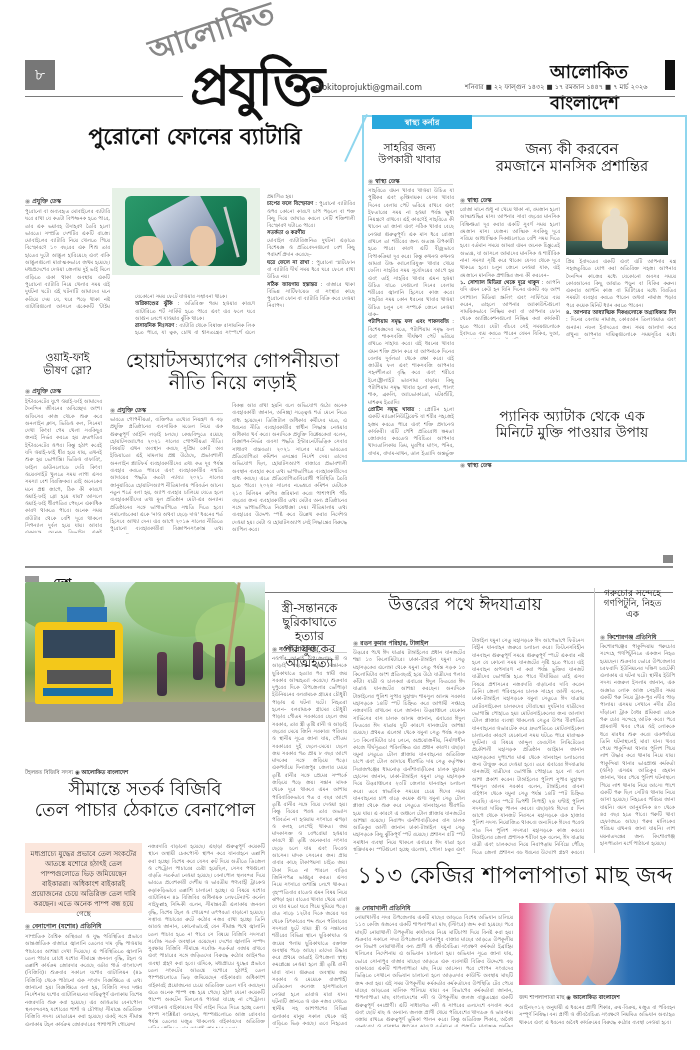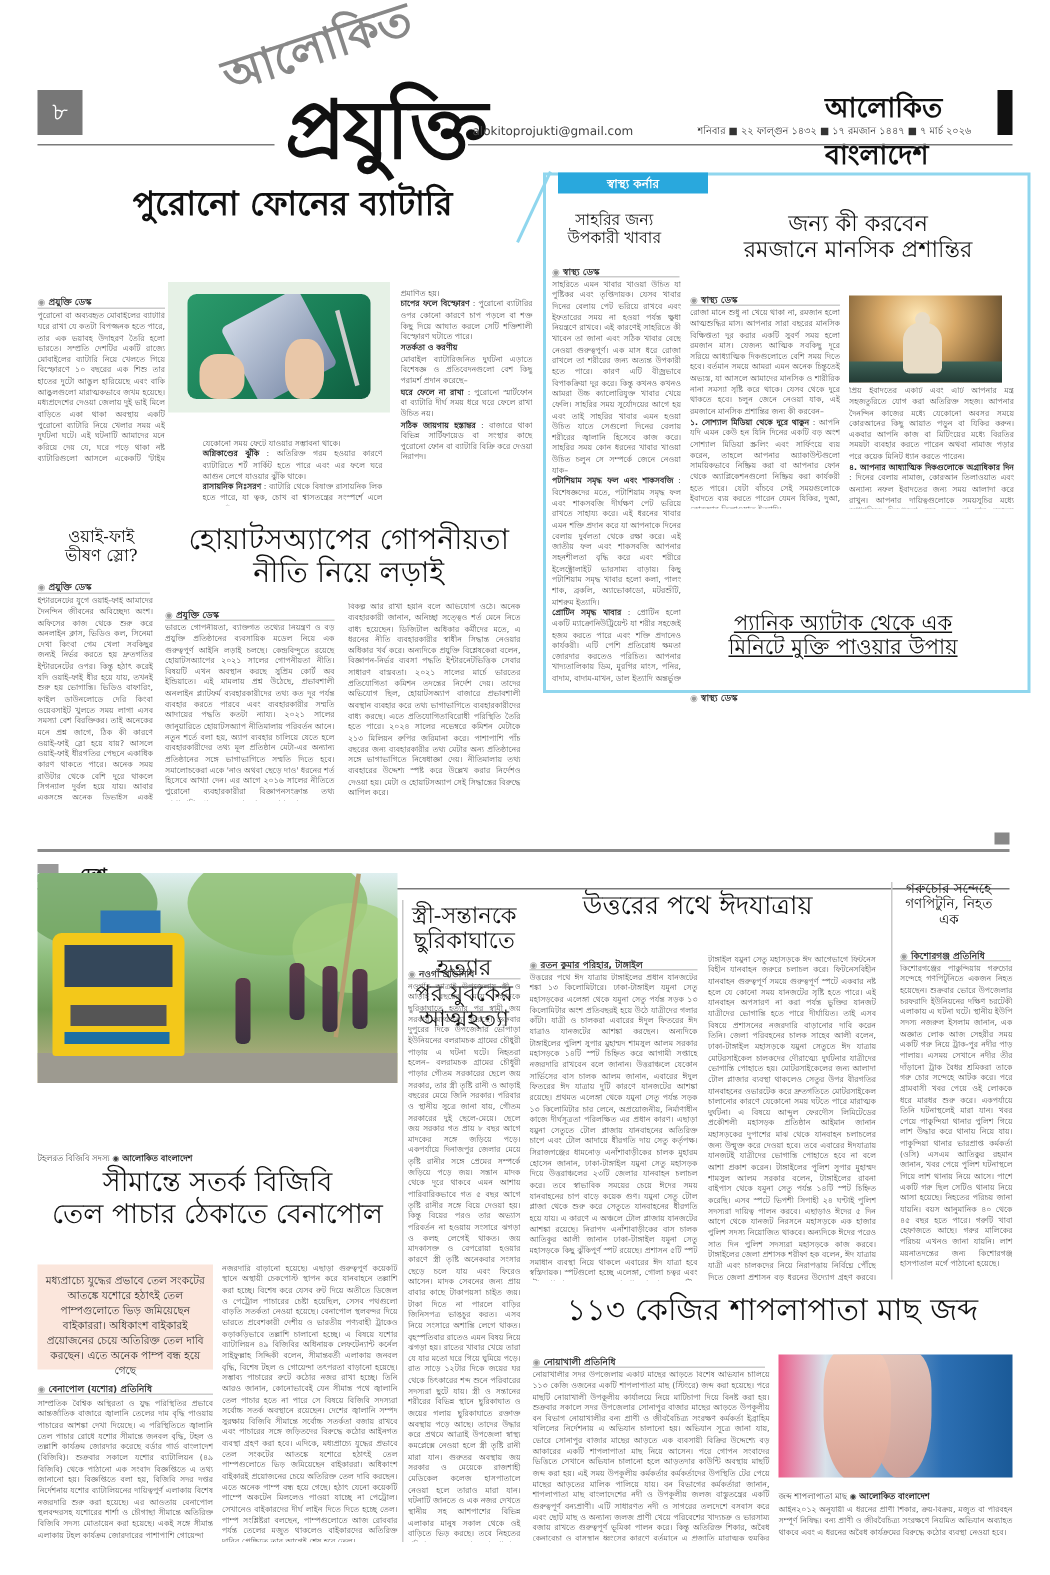--- a/index.html
+++ b/index.html
@@ -170,21 +170,21 @@
 <div class="img img-mosque" data-name="prayer-photo">
   <div class="floor" data-name="mosque-floor"></div>
   <div class="prayer" data-name="praying-man"></div>
 </div>
 <div class="col" style="left:566px; top:258px; width:110px; height:81px;" data-name="mental-col2">
   <span>প্রিয় ইবাদতের একটি এবং এটি আপনার মন্ত্র সহজতুরিতে যোগ করা অতিরিক্ত সহজ। আপনার দৈনন্দিন কাজের মধ্যে যেকোনো অবসর সময়ে কোরআনের কিছু আয়াত পড়ুন বা যিকির করুন। একবার আপনি কাজ বা মিটিংয়ের মধ্যে বিরতির সময়টা ব্যবহার করতে পারেন অথবা নামাজ পড়ার পরে কয়েক মিনিট ধ্যান করতে পারেন।</span><br>
   <b>৪. আপনার আধ্যাত্মিক দিকগুলোকে অগ্রাধিকার দিন</b> : <span>দিনের বেলায় নামাজ, কোরআন তিলাওয়াত এবং অন্যান্য নফল ইবাদতের জন্য সময় আলাদা করে রাখুন। আপনার দায়িত্বগুলোকে সময়সূচির মধ্যে আধ্যাত্মিক দিকগুলো যেন ভুলে না যান সেজন্য ফোনে অনুস্মারক বা অ্যালার্ট সেট করার কথা বিবেচনা করুন।</span><br>
    : 
 </div>
 
-<div class="hl" style="left:452px; top:413px; width:220px; font-size:14px;text-decoration:underline;" data-name="panic-headline">
+<div class="hl" style="left:462px; top:413px; width:220px; font-size:14px;" data-name="panic-headline">
   <div data-name="panic-headline-line1">প্যানিক অ্যাটাক থেকে এক</div>
   <div data-name="panic-headline-line2">মিনিটে মুক্তি পাওয়ার উপায়</div>
 </div>
 
 <div class="byline" style="left:460px; top:460px;" data-name="panic-byline"><span class="dot">◉ </span><span>স্বাস্থ্য ডেস্ক</span></div>
 
 <div class="col" style="left:460px; top:470px; width:100px; height:0px;" data-name="panic-col1-placeholder"></div>
 
 <div class="rule thick" style="left:25px; top:566px; width:648px;" data-name="section-divider"></div>
 <div class="abs desh-sq" data-name="desh-section-marker"></div>
@@ -215,21 +215,21 @@
   <div data-name="benapole-headline-line2">সীমান্তে সতর্ক বিজিবি</div>
   <div data-name="benapole-headline-line1">তেল পাচার ঠেকাতে বেনাপোল</div>
 </div>
 
 <div class="abs pull-quote" data-name="benapole-pull-quote">মধ্যপ্রাচ্যে যুদ্ধের প্রভাবে তেল সংকটের আতঙ্কে যশোরে হঠাৎই তেল পাম্পগুলোতে ভিড় জমিয়েছেন বাইকাররা। অধিকাংশ বাইকারই প্রয়োজনের চেয়ে অতিরিক্ত তেল দাবি করছেন। এতে অনেক পাম্প বন্ধ হয়ে গেছে</div>
 <div class="byline" style="left:25px; top:921px;" data-name="benapole-byline"><span class="dot">◉ </span><span>বেনাপোল (যশোর) প্রতিনিধি</span></div>
 <div class="rule" style="left:25px; top:929px; width:117px; background:#ccc;" data-name="byline-rule"></div>
 <div class="col" style="left:25px; top:933px; width:117px; height:95px;" data-name="benapole-col1">সাম্প্রতিক বৈশ্বিক অস্থিরতা ও যুদ্ধ পরিস্থিতির প্রভাবে আন্তর্জাতিক বাজারে জ্বালানি তেলের দাম বৃদ্ধি পাওয়ায় পাচারের আশঙ্কা দেখা দিয়েছে। এ পরিস্থিতিতে জ্বালানি তেল পাচার রোধে যশোর সীমান্তে জনবল বৃদ্ধি, টহল ও তল্লাশি কার্যক্রম জোরদার করেছে বর্ডার গার্ড বাংলাদেশ (বিজিবি)। শুক্রবার সকালে যশোর ব্যাটালিয়ন (৪৯ বিজিবি) থেকে পাঠানো এক সংবাদ বিজ্ঞপ্তিতে এ তথ্য জানানো হয়। বিজ্ঞপ্তিতে বলা হয়, বিজিবি সদর দপ্তর নির্দেশনায় যশোর ব্যাটালিয়নের দায়িত্বপূর্ণ এলাকায় বিশেষ নজরদারি শুরু করা হয়েছে। এর আওতায় বেনাপোল স্থলবন্দরসহ যশোরের শার্শা ও চৌগাছা সীমান্তে অতিরিক্ত বিজিবি সদস্য মোতায়েন করা হয়েছে। একই সঙ্গে সীমান্ত এলাকায় টহল কার্যক্রম জোরদারের পাশাপাশি গোয়েন্দা</div>
 <div class="col" style="left:148px; top:843px; width:117px; height:185px;" data-name="benapole-col2">নজরদারি বাড়ানো হয়েছে। এছাড়া গুরুত্বপূর্ণ কয়েকটি স্থানে অস্থায়ী চেকপোস্ট স্থাপন করে যানবাহনে তল্লাশি করা হচ্ছে। বিশেষ করে যেসব রুট দিয়ে অতীতে ডিজেল ও পেট্রোল পাচারের চেষ্টা হয়েছিল, সেসব পথগুলো বাড়তি সতর্কতা নেওয়া হয়েছে। বেনাপোল স্থলবন্দর দিয়ে ভারতে প্রবেশকারী দেশীয় ও ভারতীয় পণ্যবাহী ট্রাকেও কড়াকড়িভাবে তল্লাশি চালানো হচ্ছে। এ বিষয়ে যশোর ব্যাটালিয়ন ৪৯ বিজিবির অধিনায়ক লেফটেন্যান্ট কর্নেল সাইফুল্লাহ সিদ্দিকী বলেন, সীমান্তবর্তী এলাকায় জনবল বৃদ্ধি, বিশেষ টহল ও গোয়েন্দা তৎপরতা বাড়ানো হয়েছে। সম্ভাব্য পাচারের রুটে কঠোর নজর রাখা হচ্ছে। তিনি আরও জানান, কোনোভাবেই যেন সীমান্ত পথে জ্বালানি তেল পাচার হতে না পারে সে বিষয়ে বিজিবি সদস্যরা সর্বোচ্চ সতর্ক অবস্থানে রয়েছেন। দেশের জ্বালানি সম্পদ সুরক্ষায় বিজিবি সীমান্তে সর্বোচ্চ সতর্কতা বজায় রাখবে এবং পাচারের সঙ্গে জড়িতদের বিরুদ্ধে কঠোর আইনগত ব্যবস্থা গ্রহণ করা হবে। এদিকে, মধ্যপ্রাচ্যে যুদ্ধের প্রভাবে তেল সংকটের আতঙ্কে যশোরে হঠাৎই তেল পাম্পগুলোতে ভিড় জমিয়েছেন বাইকাররা। অধিকাংশ বাইকারই প্রয়োজনের চেয়ে অতিরিক্ত তেল দাবি করছেন। এতে অনেক পাম্প বন্ধ হয়ে গেছে। হঠাৎ যেনো কয়েকটি পাম্পে অকটেন মিললেও পাওয়া যাচ্ছে না পেট্রোল। সেখানেও বাইকারদের দীর্ঘ লাইন দিতে দিতে হচ্ছে তেল। পাম্প সংশ্লিষ্টরা বলছেন, পাম্পগুলোতে আজ রোববার পর্যন্ত তেলের মজুত থাকলেও বাইকারদের অতিরিক্ত দাবির প্রেক্ষিতে তার আগেই শেষ হবে তেল।</div>
 
-<div class="hl" style="left:272px; top:602px; width:75px; font-size:15px;" data-name="naogaon-headline">
+<div class="hl" style="left:272px; top:602px; width:75px; font-size:12px;" data-name="naogaon-headline">
   <div data-name="naogaon-headline-line1">স্ত্রী-সন্তানকে</div>
   <div data-name="naogaon-headline-line2">ছুরিকাঘাতে হত্যার</div>
   <div data-name="naogaon-headline-line3">পর যুবকের</div>
   <div data-name="naogaon-headline-line4">আত্মহত্যা</div>
 </div>
 <div class="byline" style="left:272px; top:644px;" data-name="naogaon-byline"><span class="dot">◉ </span><span>নওগাঁ প্রতিনিধি</span></div>
 <div class="rule" style="left:272px; top:652px; width:75px; background:#ccc;" data-name="byline-rule"></div>
 <div class="col" style="left:272px; top:655px; width:75px; height:373px;" data-name="naogaon-text">নওগাঁর আত্রাই উপজেলায় স্ত্রী ও আড়াই বছরের মেয়ে সন্তানকে ছুরিকাঘাতে হত্যার পর স্বামী জয় সরকার আত্মহত্যা করেছে। শুক্রবার দুপুরের দিকে উপজেলার ভোঁপাড়া ইউনিয়নের বলরামচক গ্রামের চৌধুরী পাড়ায় এ ঘটনা ঘটে। নিহতরা হলেন– বলরামচক গ্রামের চৌধুরী পাড়ার গৌতম সরকারের ছেলে জয় সরকার, তার স্ত্রী তৃষ্টি রানী ও আড়াই বছরের মেয়ে জিনি সরকার। পরিবার ও স্থানীয় সূত্রে জানা যায়, গৌতম সরকারের দুই ছেলে-মেয়ে। ছেলে জয় সরকার গত প্রায় ৮ বছর আগে মাদকের সঙ্গে জড়িয়ে পড়ে। একপর্যায়ে দিনাজপুর জেলার মেয়ে তৃষ্টি রানীর সঙ্গে প্রেমের সম্পর্কে জড়িয়ে পড়ে জয়। সন্তান মাদক থেকে দূরে থাকবে এমন আশায় পারিবারিকভাবে গত ৫ বছর আগে তৃষ্টি রানীর সঙ্গে বিয়ে দেওয়া হয়। কিন্তু বিয়ের পরও তার অভ্যাস পরিবর্তন না হওয়ায় সংসারে ঝগড়া ও কলহ লেগেই থাকত। জয় মাদকাসক্ত ও বেপরোয়া হওয়ার কারণে স্ত্রী তৃষ্টি অনেকবার সংসার ছেড়ে চলে যায় এবং ফিরেও আসেন। মাদক সেবনের জন্য প্রায় বাবার কাছে টাকাপয়সা চাইত জয়। টাকা দিতে না পারলে বাড়ির জিনিসপত্র ভাঙচুর করত। এসব নিয়ে সংসারে অশান্তি লেগে থাকত। বৃহস্পতিবার রাতেও এমন বিষয় নিয়ে ঝগড়া হয়। রাতের খাবার খেয়ে তারা যে যার মতো ঘরে গিয়ে ঘুমিয়ে পড়ে। রাত সাড়ে ১২টার দিকে জয়ের ঘর থেকে চিৎকারের শব্দ শুনে পরিবারের সদস্যরা ছুটে যায়। স্ত্রী ও সন্তানের শরীরের বিভিন্ন স্থানে ছুরিকাঘাত ও জয়ের গলায় ছুরিকাঘাতে রক্তাক্ত অবস্থায় পড়ে আছে। তাদের উদ্ধার করে প্রথমে আত্রাই উপজেলা স্বাস্থ্য কমপ্লেক্সে নেওয়া হলে স্ত্রী তৃষ্টি রানী মারা যান। গুরুতর অবস্থায় জয় সরকার ও মেয়েকে রাজশাহী মেডিকেল কলেজ হাসপাতালে নেওয়া হলে তারাও মারা যান। ঘটনাটি জানতে ও এক নজর দেখতে স্থানীয় সহ আশপাশের বিভিন্ন এলাকার মানুষ সকাল থেকে ওই বাড়িতে ভিড় করছে। তবে নিহতের পরিবারের সদস্যরা হাসপাতালে থাকায় এই বাড়িতে আত্মীয়স্বজনরা ছিলেন। প্রতিবেশীর বিজন কুমার ও তুফান বলেন, জয় মাদকাসক্ত ছিল। নেশার জন্য টাকা চাওয়া নিয়ে প্রায় ঝগড়া হতো।</div>
 
 <div class="hl" style="left:350px; top:595px; width:230px; font-size:17px;" data-name="eid-traffic-headline">
@@ -242,21 +242,21 @@
 
 <div class="hl" style="left:590px; top:588px; width:85px; font-size:9px;" data-name="kishoreganj-headline">
   <div data-name="kishoreganj-headline-line1">গরুচোর সন্দেহে</div>
   <div data-name="kishoreganj-headline-line2">গণপিটুনি, নিহত</div>
   <div data-name="kishoreganj-headline-line3">এক</div>
 </div>
 <div class="byline" style="left:600px; top:632px;" data-name="kishoreganj-byline"><span class="dot">◉ </span><span>কিশোরগঞ্জ প্রতিনিধি</span></div>
 <div class="rule" style="left:600px; top:640px; width:74px; background:#ccc;" data-name="byline-rule"></div>
 <div class="col" style="left:600px; top:643px; width:75px; height:212px;" data-name="kishoreganj-text">কিশোরগঞ্জের পাকুন্দিয়ায় গরুচোর সন্দেহে গণপিটুনিতে একজন নিহত হয়েছেন। শুক্রবার ভোরে উপজেলার চরফরাদি ইউনিয়নের দক্ষিণ চরটেকী এলাকায় এ ঘটনা ঘটে। স্থানীয় ইউপি সদস্য নজরুল ইসলাম জানান, এক অজ্ঞাত লোক আজ সেহরীর সময় একটি গরু নিয়ে ট্রাক-পুর নদীর পাড় পালায়। এসময় সেখানে নদীর তীর দাঁড়ানো ট্রাক বৈধর শ্রমিকরা তাকে গরু চোর সন্দেহে আটক করে। পরে গ্রামবাসী খবর পেয়ে ওই লোককে ধরে মারধর শুরু করে। একপর্যায়ে তিনি ঘটনাস্থলেই মারা যান। খবর পেয়ে পাকুন্দিয়া থানার পুলিশ গিয়ে লাশ উদ্ধার করে থানায় নিয়ে যায়। পাকুন্দিয়া থানার ভারপ্রাপ্ত কর্মকর্তা (ওসি) এসএম আতিকুর রহমান জানান, খবর পেয়ে পুলিশ ঘটনাস্থলে গিয়ে লাশ থানায় নিয়ে আসে। পাশে একটি গরু ছিল সেটিও থানায় নিয়ে আসা হয়েছে। নিহতের পরিচয় জানা যায়নি। বয়স আনুমানিক ৪০ থেকে ৪৫ বছর হতে পারে। গরুটি খাবা হেফাজতে আছে। গরুর মালিকের পরিচয় এখনও জানা যায়নি। লাশ ময়নাতদন্তের জন্য কিশোরগঞ্জ হাসপাতাল মর্গে পাঠানো হয়েছে।</div>
 
-<div class="hl" style="left:355px; top:862px; width:320px; font-size:20px;" data-name="fish-headline">১১৩ কেজির শাপলাপাতা মাছ জব্দ</div>
+<div class="hl" style="left:355px; top:862px; width:320px; font-size:23px;" data-name="fish-headline">১১৩ কেজির শাপলাপাতা মাছ জব্দ</div>
 <div class="byline" style="left:355px; top:903px;" data-name="fish-byline"><span class="dot">◉ </span><span>নোয়াখালী প্রতিনিধি</span></div>
 <div class="rule" style="left:355px; top:911px; width:155px; background:#ccc;" data-name="byline-rule"></div>
 <div class="col" style="left:355px; top:914px; width:158px; height:113px;" data-name="fish-text">নোয়াখালীর সদর উপজেলায় একটি মাছের আড়তে বিশেষ অভিযান চালিয়ে ১১৩ কেজি ওজনের একটি শাপলাপাতা মাছ (স্টিংরে) জব্দ করা হয়েছে। পরে মাছটি নোয়াখালী উপকূলীয় কার্যালয়ে নিয়ে মাটিচাপা দিয়ে বিনষ্ট করা হয়। শুক্রবার সকালে সদর উপজেলার সোনাপুর বাজার মাছের আড়তে উপকূলীয় বন বিভাগ নোয়াখালীর বন্য প্রাণী ও জীববৈচিত্র্য সংরক্ষণ কর্মকর্তা ইব্রাহিম খলিলের নির্দেশনায় এ অভিযান চালানো হয়। অভিযান সূত্রে জানা যায়, ভোরে সোনাপুর বাজার মাছের আড়তে এক ব্যবসায়ী বিক্রির উদ্দেশ্যে বড় আকারের একটি শাপলাপাতা মাছ নিয়ে আসেন। পরে গোপন সংবাদের ভিত্তিতে সেখানে অভিযান চালানো হলে আড়তদার কাউন্টি অবস্থায় মাছটি জব্দ করা হয়। এই সময় উপকূলীয় কর্মকর্তার কর্মকর্তাদের উপস্থিতি টের পেয়ে মাছের আড়তের মালিক পালিয়ে যায়। বন বিভাগের কর্মকর্তারা জানান, শাপলাপাতা মাছ বাংলাদেশের নদী ও উপকূলীয় জলজ বাস্তুতন্ত্রের একটি গুরুত্বপূর্ণ বন্যপ্রাণী। এটি সাধারণত নদী ও সাগরের তলদেশে বসবাস করে এবং ছোট মাছ ও অন্যান্য জলজ প্রাণী খেয়ে পরিবেশের খাদ্যচক্র ও ভারসাম্য বজায় রাখতে গুরুত্বপূর্ণ ভূমিকা পালন করে। কিন্তু অতিরিক্ত শিকার, অবৈধ কেনাবেচা ও বাসস্থান ধ্বংসের কারণে বর্তমানে এ প্রজাতি মারাত্মক হুমকির মুখে পড়েছে। নোয়াখালী জেলা বন্য প্রাণী ও জীববৈচিত্র্য সংরক্ষণ কর্মকর্তা ইব্রাহিম খলিল বলেন, বাংলাদেশ বন্য প্রাণী (সংরক্ষণ ও নিরাপত্তা)</div>
 
 <div class="img img-fish" data-name="stingray-photo">
   <div class="fish" style="left:30px; top:-4px; width:45px; height:90px;" data-name="stingray"></div>
   <div class="fish" style="left:62px; top:-2px; width:40px; height:85px; opacity:0.9;" data-name="stingray"></div>
 </div>
 <div class="caption" style="left:519px; top:994px;" data-name="fish-photo-caption"><span>জব্দ শাপলাপাতা মাছ</span> ◉ <b>আলোকিত বাংলাদেশ</b></div>
 <div class="col" style="left:519px; top:1004px; width:156px; height:24px;" data-name="fish-text2">আইন২০১২ অনুযায়ী এ ধরনের প্রাণী শিকার, ক্রয়-বিক্রয়, মজুত বা পরিবহন সম্পূর্ণ নিষিদ্ধ। বন্য প্রাণী ও জীববৈচিত্র্য সংরক্ষণে নিয়মিত অভিযান অব্যাহত থাকবে এবং এ ধরনের অবৈধ কার্যক্রমের বিরুদ্ধে কঠোর ব্যবস্থা নেওয়া হবে।</div>

